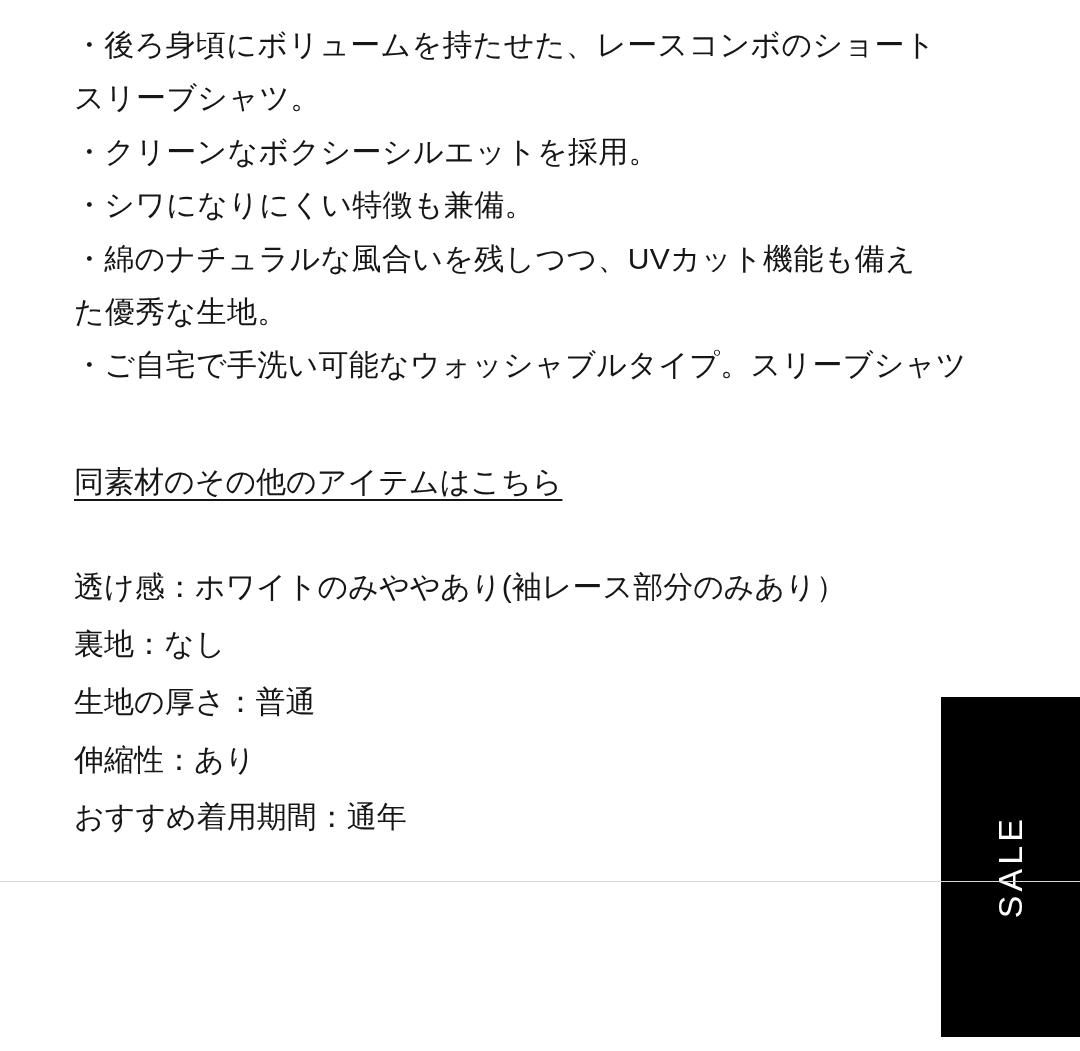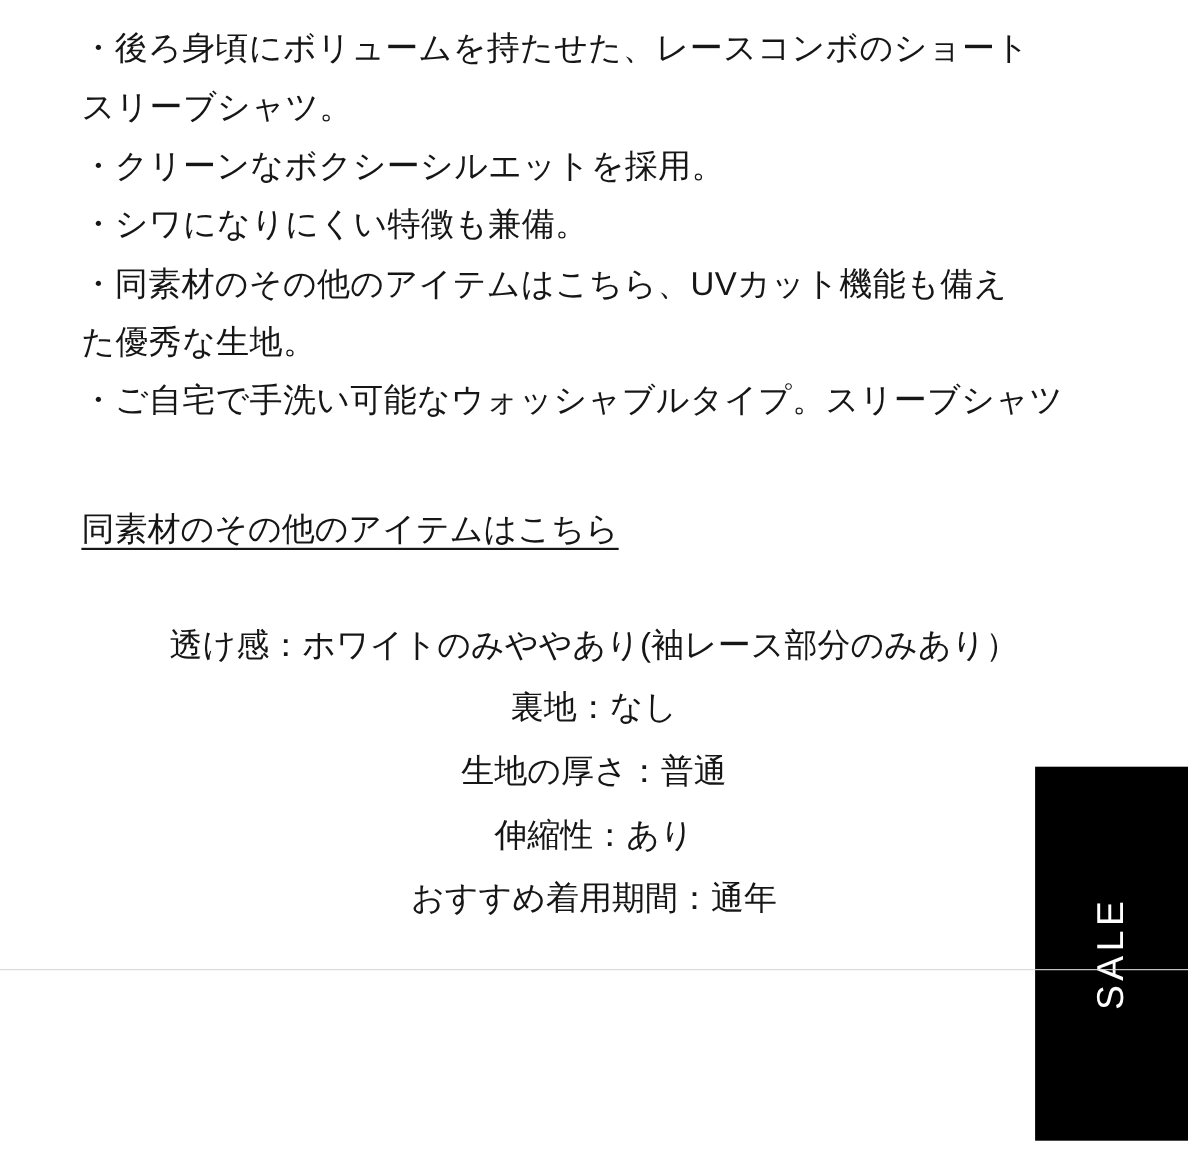--- a/index.html
+++ b/index.html
@@ -51,21 +51,20 @@
   .spacer-2 { height: 52px; }
   .spec-list {
     font-size: 30px;
     line-height: 1.92;
     color: #161616;
   }
   .spec-row {
     margin: 0;
     padding: 0;
     white-space: nowrap;
-    text-align: center;
   }
   .sale-badge {
     position: absolute;
     right: 0;
     top: 697px;
     width: 139px;
     height: 340px;
     background: #000000;
     color: #ffffff;
     display: flex;
@@ -92,21 +91,21 @@
 </head>
 <body>
 
 <div class="page">
 
   <div class="desc-block">
     <p class="desc-line">・後ろ身頃にボリュームを持たせた、レースコンボのショート</p>
     <p class="desc-line">スリーブシャツ。</p>
     <p class="desc-line">・クリーンなボクシーシルエットを採用。</p>
     <p class="desc-line">・シワになりにくい特徴も兼備。</p>
-    <p class="desc-line">・同素材のその他のアイテムはこちら、UVカット機能も備え</p>
+    <p class="desc-line">・綿のナチュラルな風合いを残しつつ、UVカット機能も備え</p>
     <p class="desc-line">た優秀な生地。</p>
     <p class="desc-line">・ご自宅で手洗い可能なウォッシャブルタイプ。スリーブシャツ</p>
   </div>
 
   <div class="spacer-1"></div>
 
   <div class="link-row">
     <a class="material-link" href="#">同素材のその他のアイテムはこちら</a>
   </div>
 

